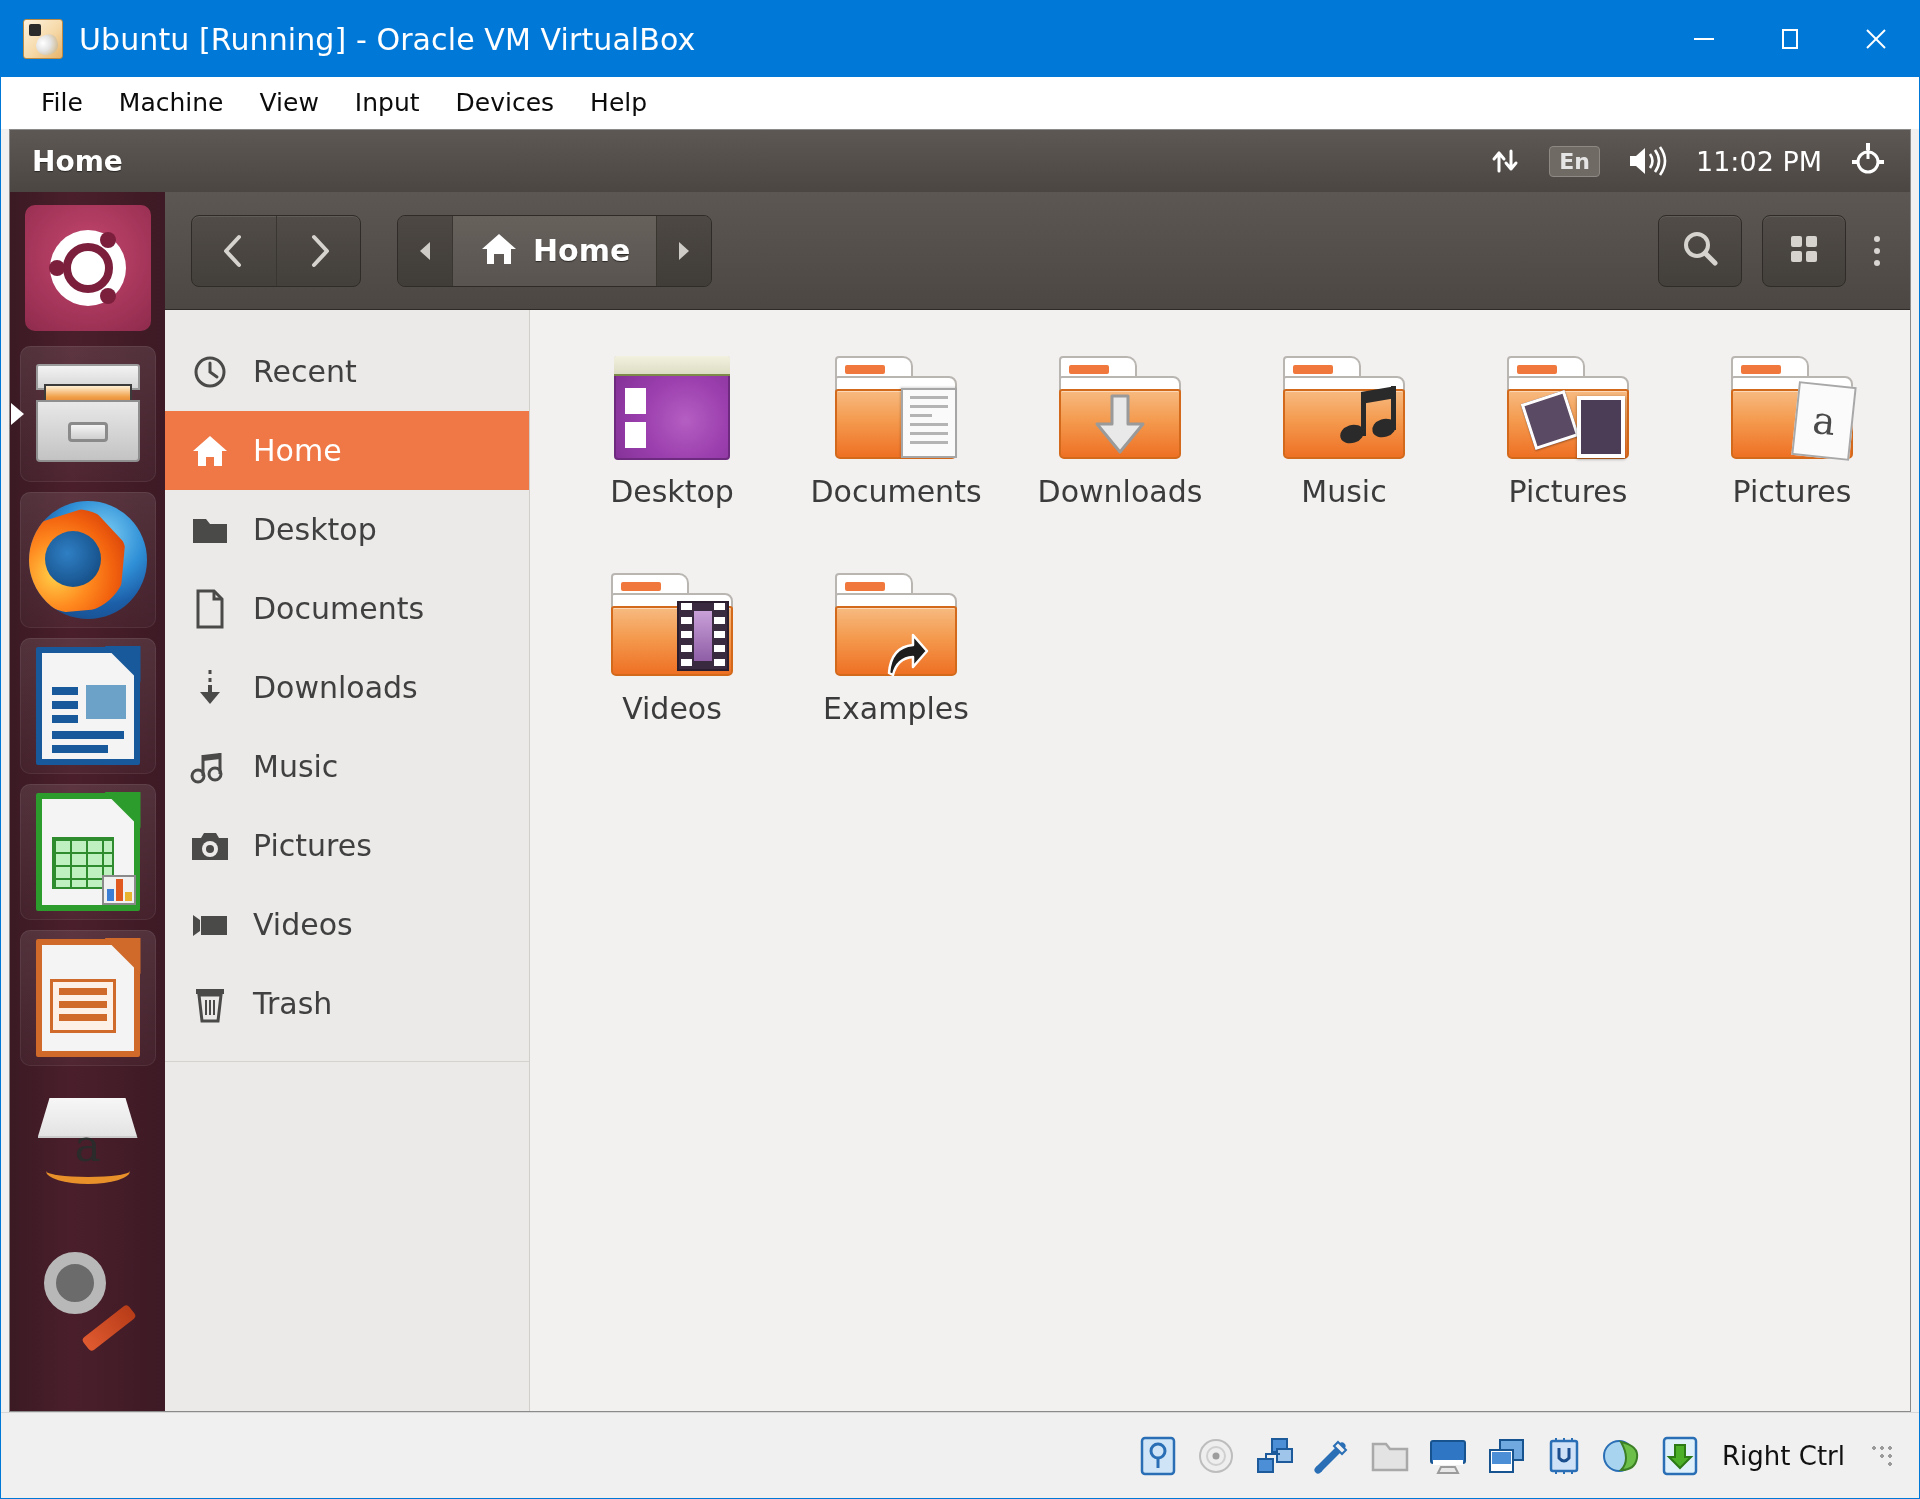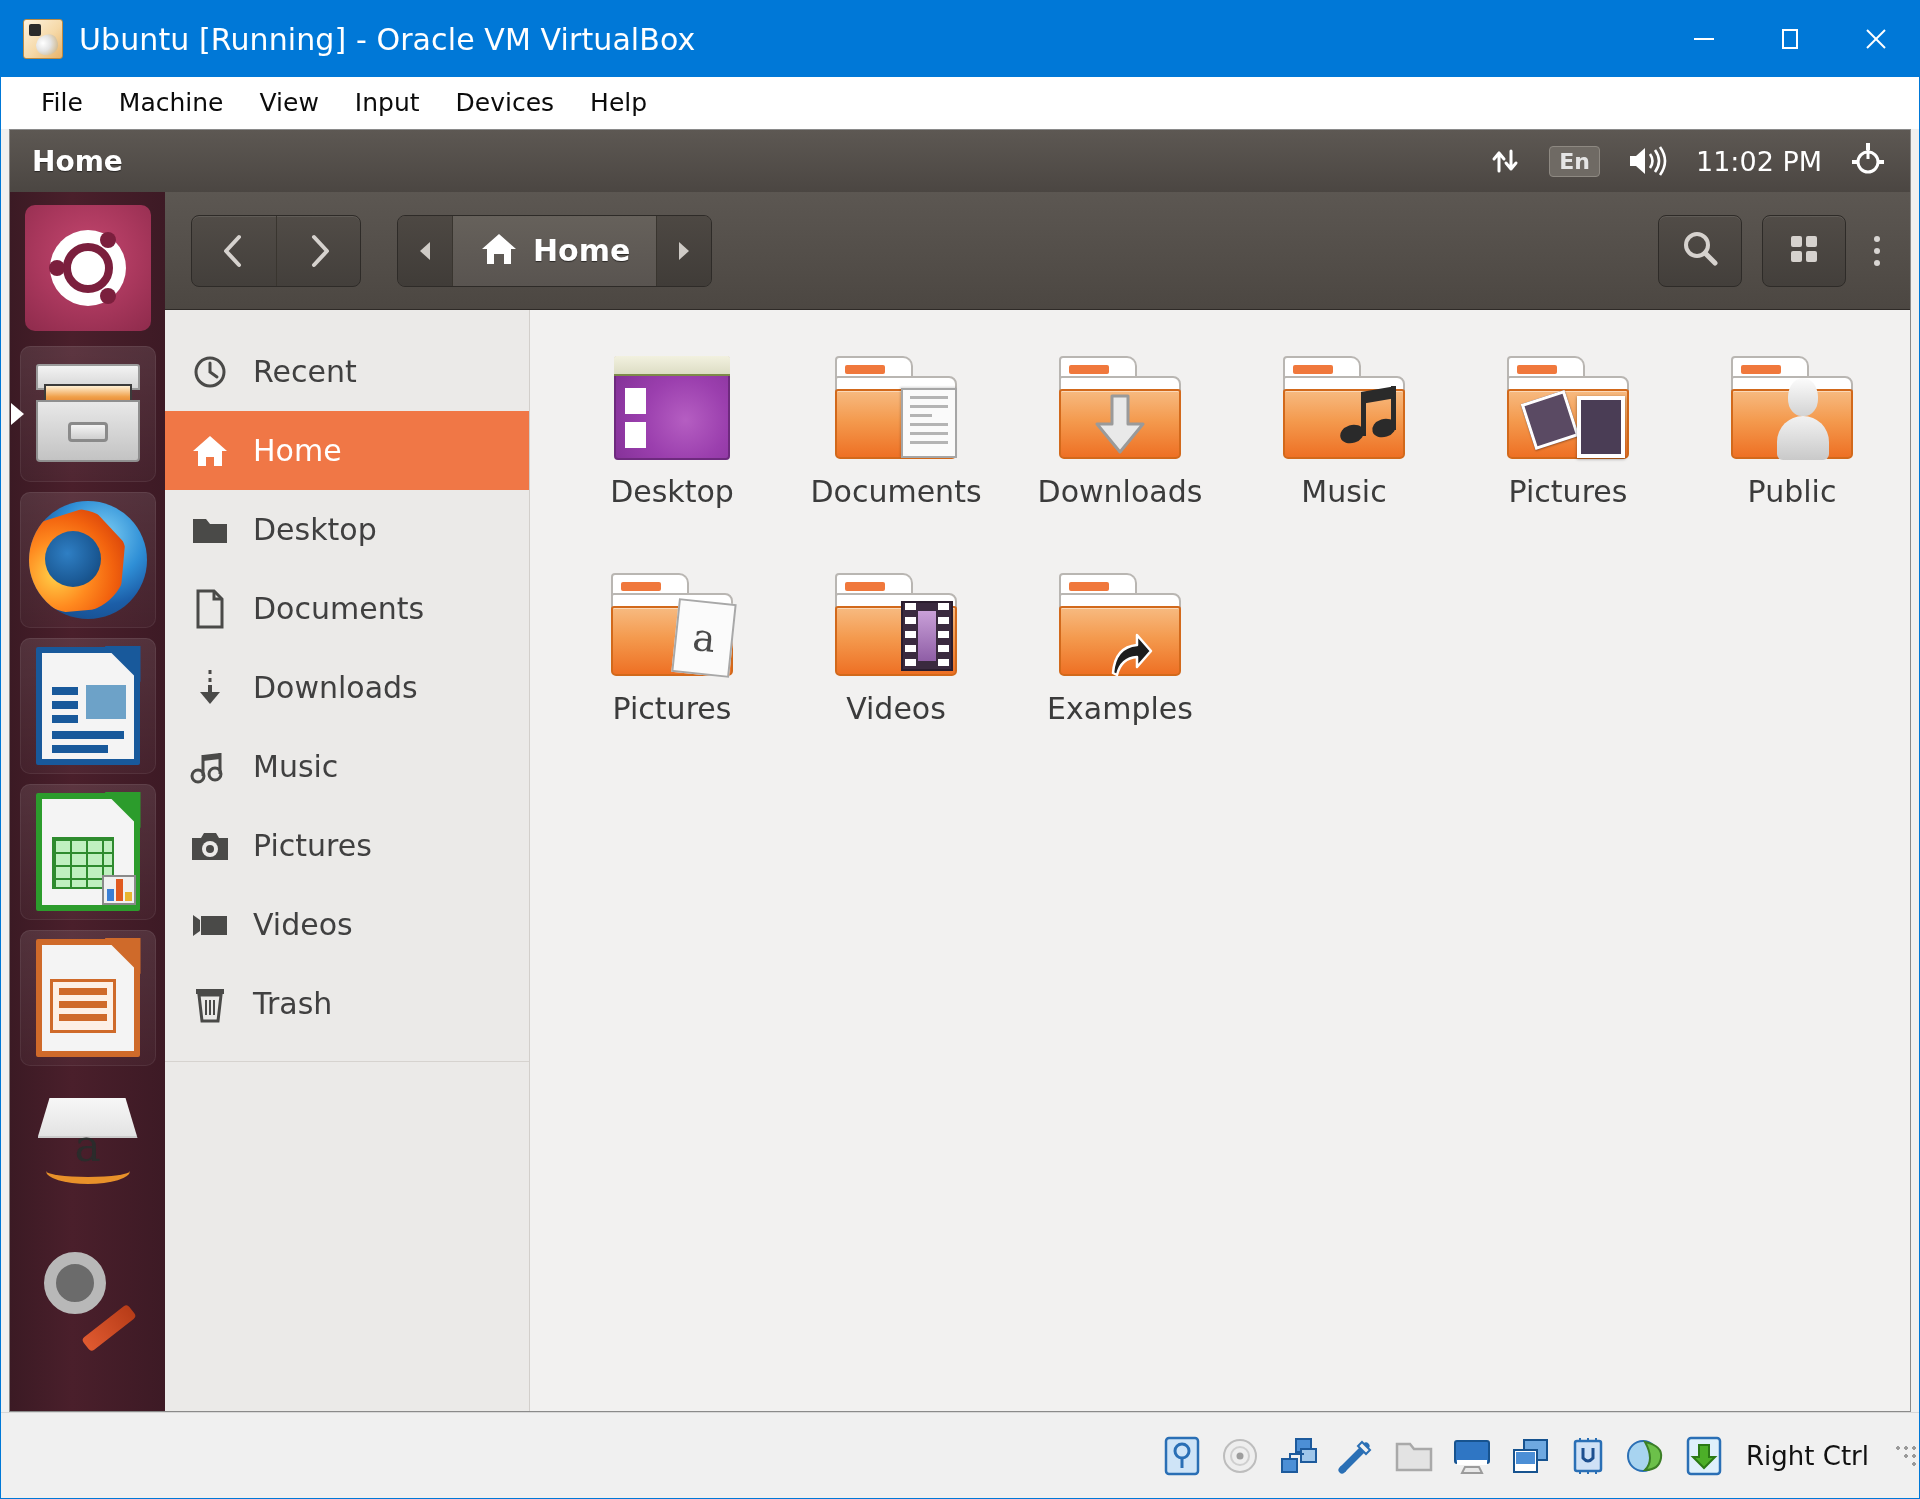--- a/index.html
+++ b/index.html
@@ -514,21 +514,21 @@
   
   .em-link{
     left:46px;bottom:-2px;width:52px;height:52px;
   }
 
   
   #vbox-statusbar {
     height: 86px;
     background:#f0f0f0;
     display:flex; align-items:center; justify-content:flex-end;
-    padding-right: 2px;
+    padding-right: 26px;
     gap: 14px;
     flex: 0 0 auto;
     border-top:1px solid #d8d8d8;
   }
   .sb-icon {
     width:44px;height:44px;
     display:flex;align-items:center;justify-content:center;
     position:relative;
   }
   .sb-icon svg{display:block;}
@@ -957,34 +957,20 @@
                 <span class="tab"></span>
                   <span class="lip"></span>
                   <span class="body"></span>
                 <span class="emblem em-pic-back"></span>
                 <span class="emblem em-pic-front"></span>
               </div>
             </div>
             <div class="file-label">Pictures</div>
           </div>
 
-          <div class="file-item">
-            <div class="file-icon-wrap">
-              <div class="folder">
-                <span class="tab"></span>
-                  <span class="lip"></span>
-                  <span class="body"></span>
-                <span class="emblem em-person">
-                  <span class="head"></span>
-                    <span class="torso"></span>
-                </span>
-              </div>
-            </div>
-            <div class="file-label">Public</div>
-          </div>
 
           <div class="file-item">
             <div class="file-icon-wrap">
               <div class="folder">
                 <span class="tab"></span>
                   <span class="lip"></span>
                   <span class="body"></span>
                 <span class="emblem em-tpl">a</span>
               </div>
             </div>

